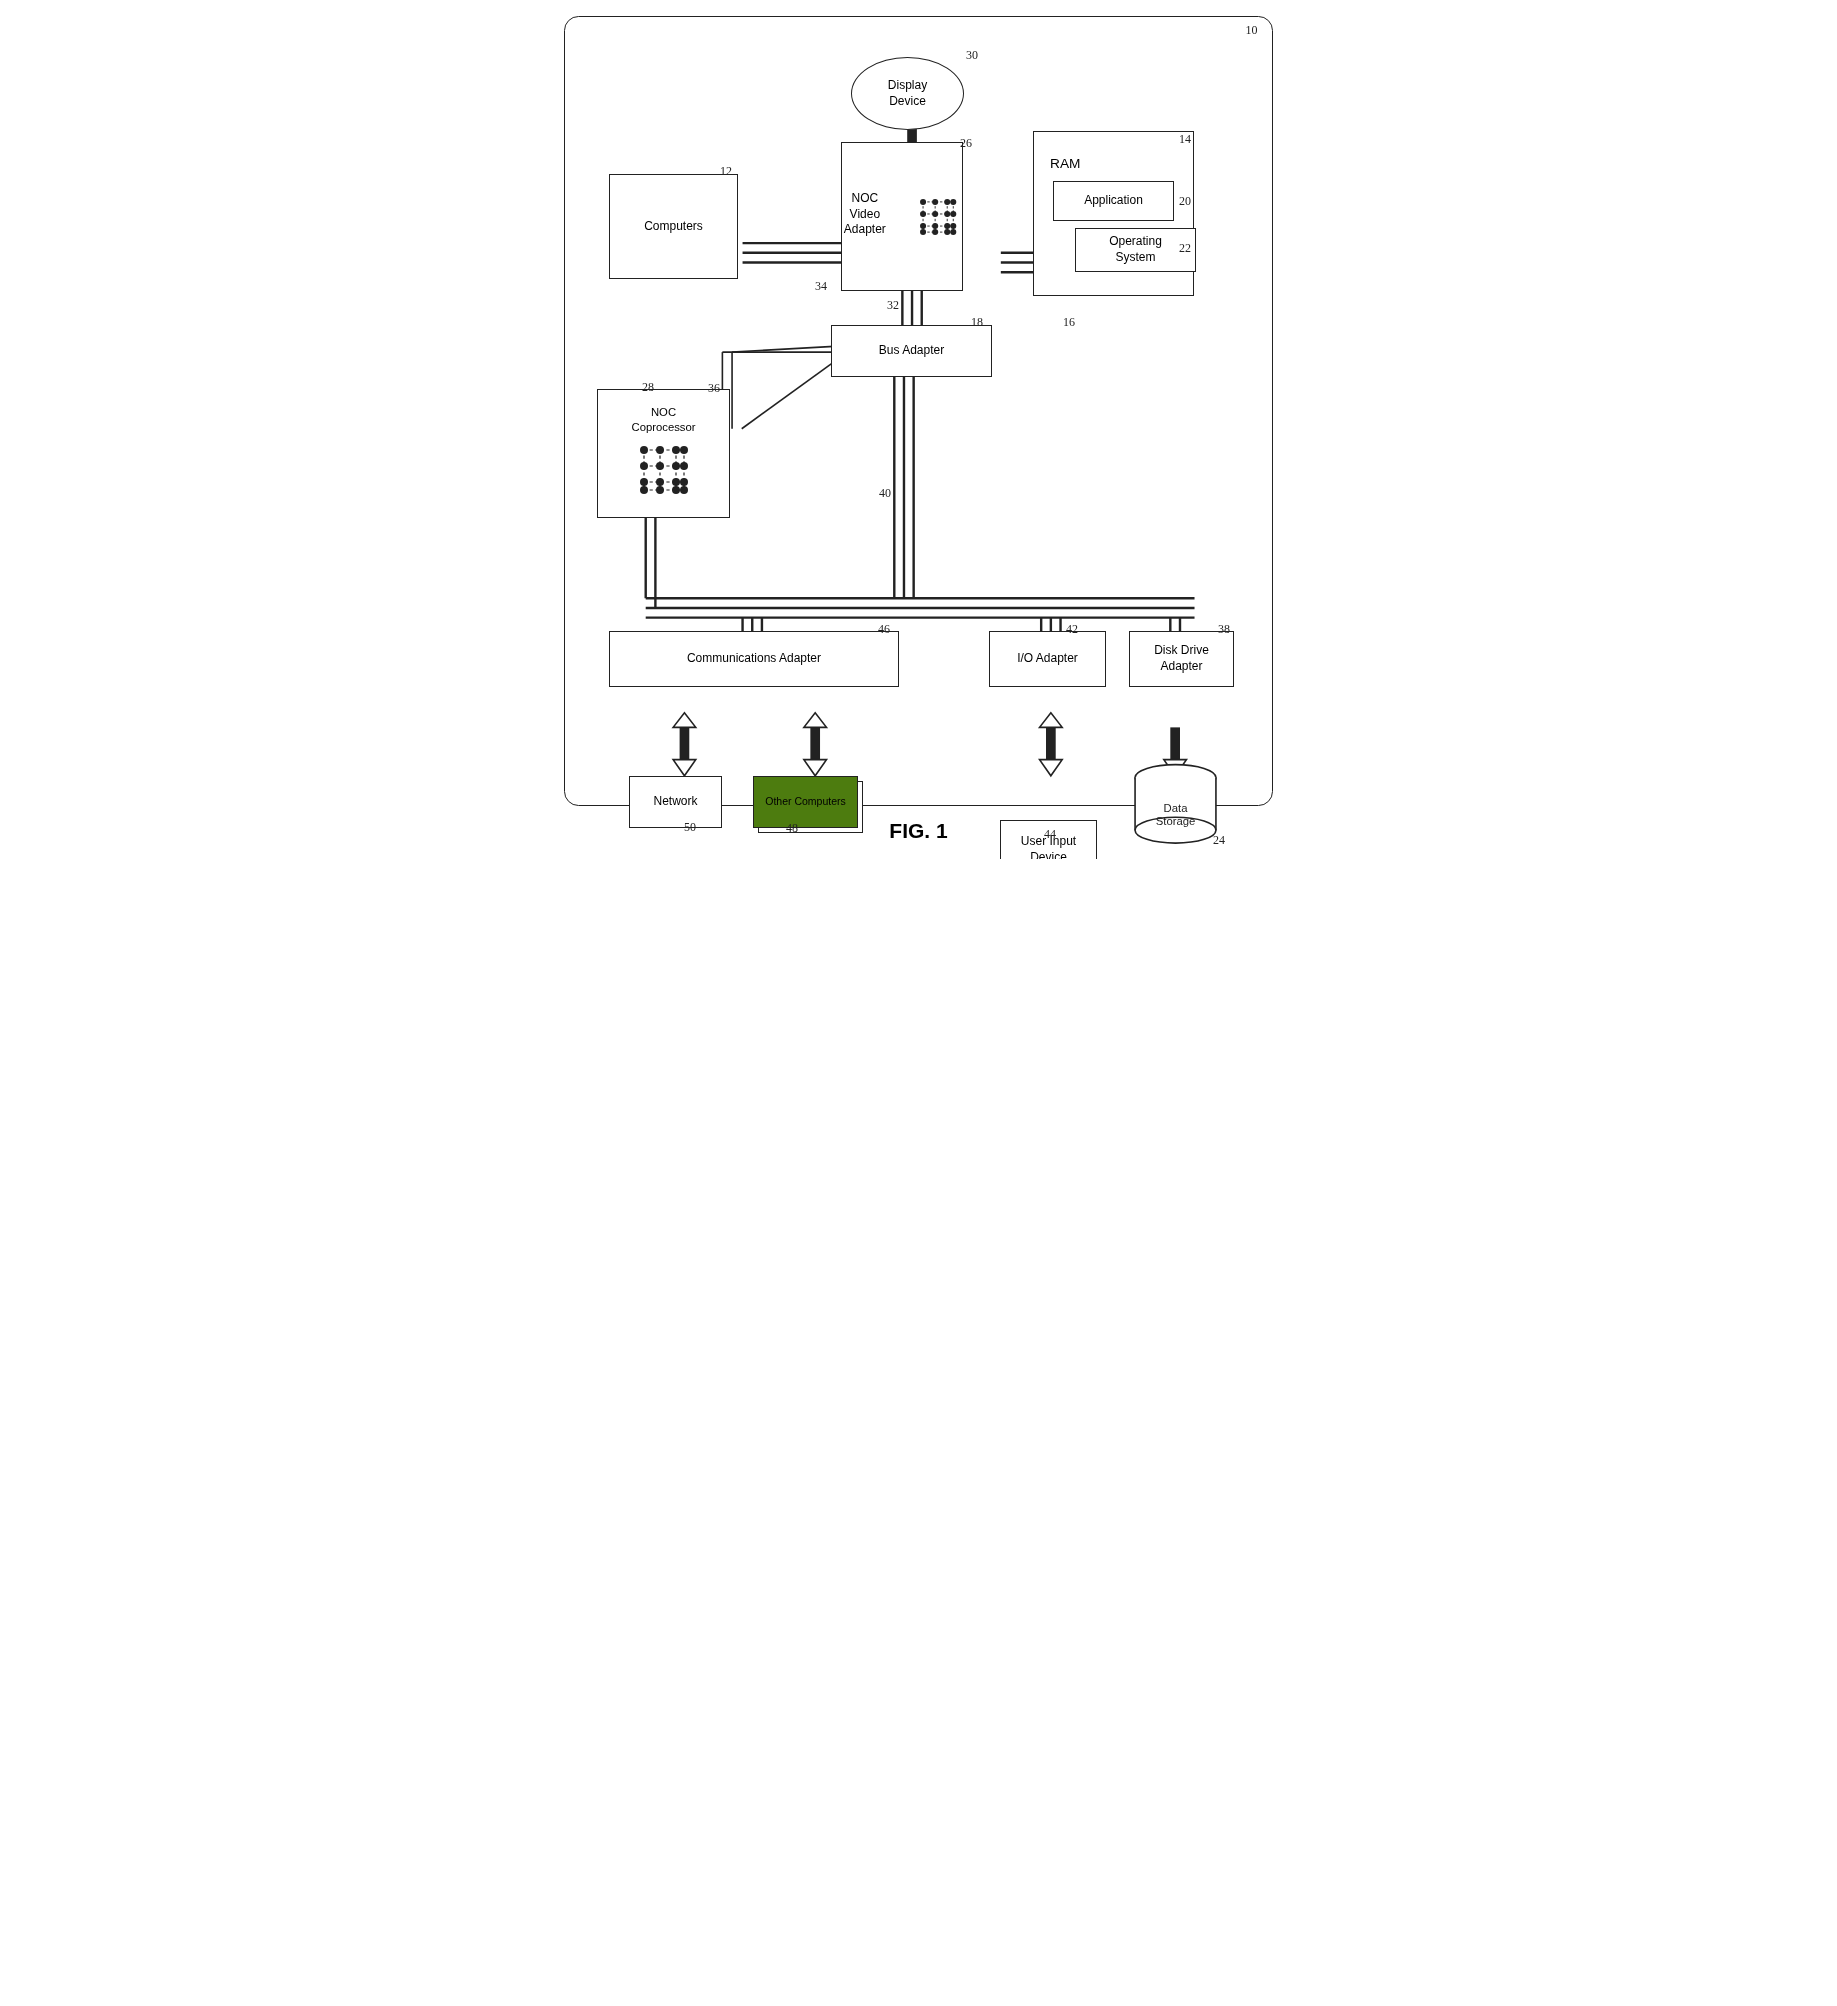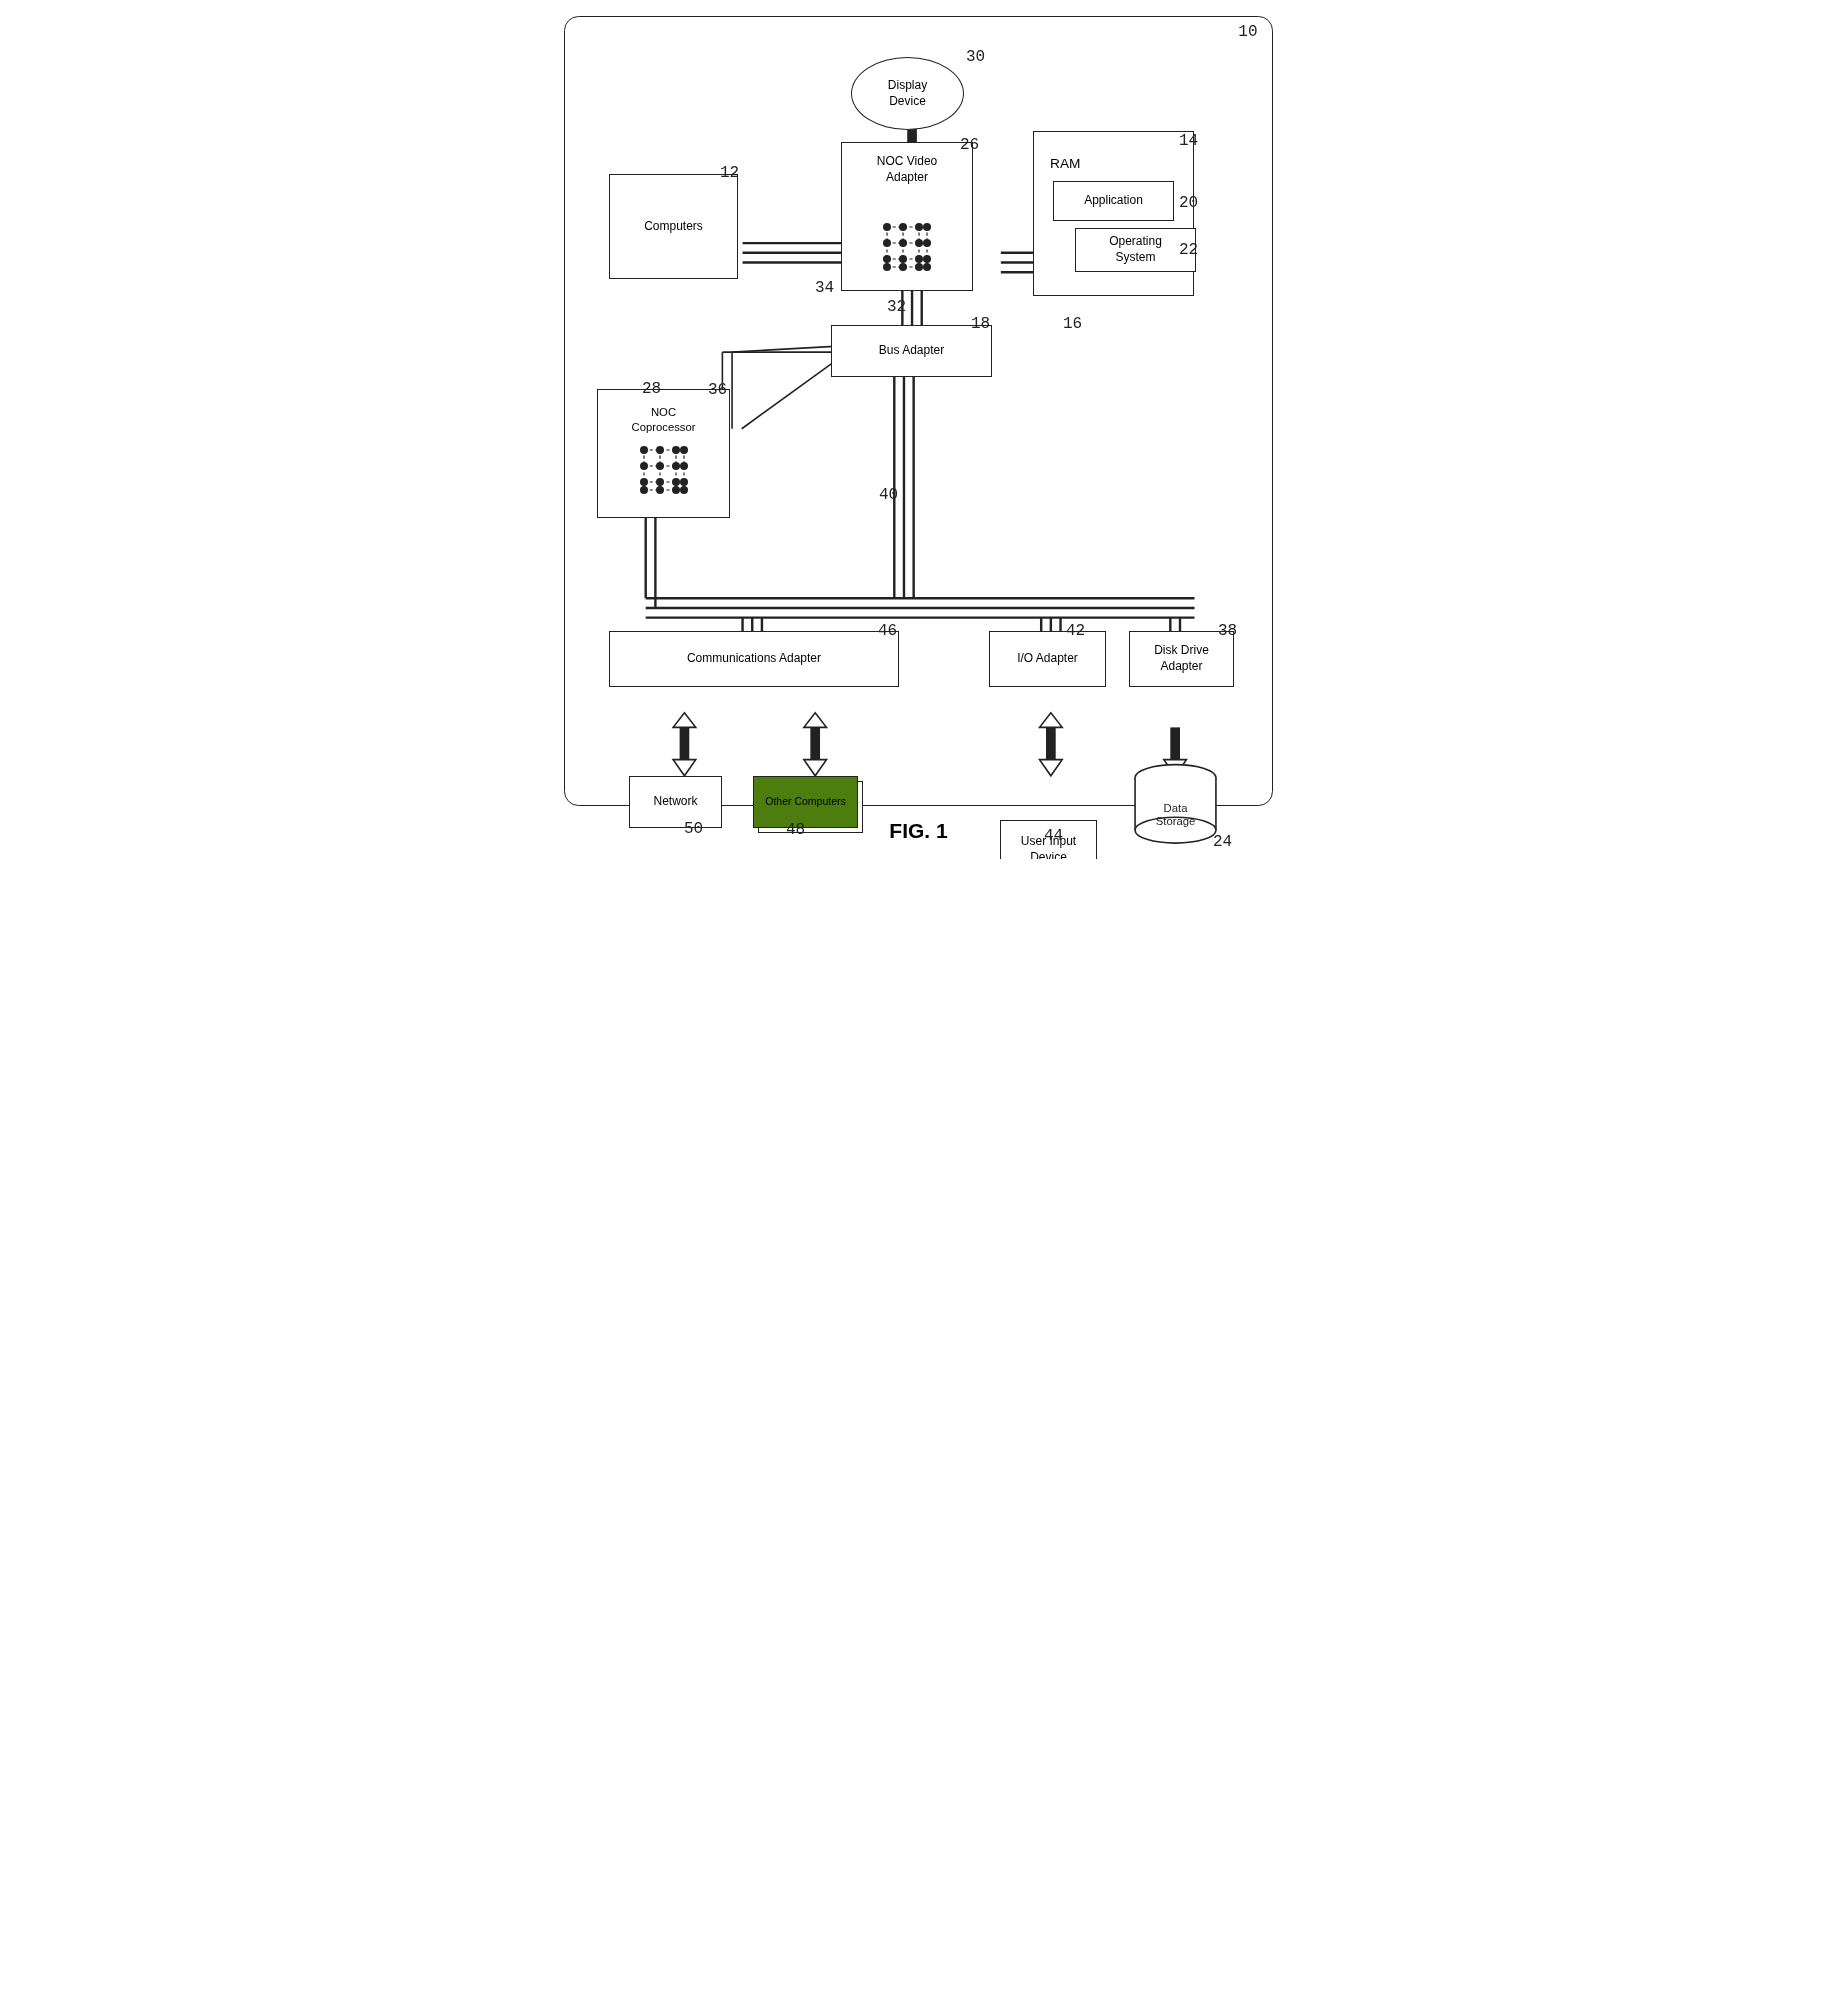--- a/index.html
+++ b/index.html
@@ -19,22 +19,22 @@
       border: 1.6px solid #222;
       border-radius: 14.5px;
       position: relative;
       width: 709px;
       height: 790px;
       margin: 0 auto;
       background: #fff;
     }
     .ref-num {
       position: absolute;
-      font-size: 16px;
-      font-family: Liberation Mono, monospace;
+      font-size: 12px;
+      font-family: Liberation Serif, serif;
       color: #222;
     }
     .box {
       position: absolute;
       border: 1.6px solid #222;
       background: #fff;
       display: flex;
       align-items: center;
       justify-content: center;
       text-align: center;
@@ -163,21 +163,21 @@
       <line x1="112" y1="732" x2="112" y2="572" stroke="#222" stroke-width="3"></line>
       <line x1="112" y1="572" x2="165" y2="572" stroke="#222" stroke-width="3"></line>
     </svg>
 
     <div class="ellipse" style="width:113px; height:73px; top:40px; left:286px;">
       <span style="white-space:pre-line; font-size:12px;">Display
 Device</span>
     </div>
     <span class="ref-num" style="top:31px; left:401px;">30</span>
 
-    <div class="box" style="width:132px; height:149px; top:125px; left:276px; flex-direction:column;gap:26px;">
+    <div class="box" style="width:122px; height:149px; top:125px; left:276px; gap:26px;">
       <span style="white-space:pre-line; margin-bottom:4px;">NOC Video
 Adapter</span>
 
       <svg width="64" height="64" viewBox="0 0 80 80">
 
         <line x1="15" y1="15" x2="65" y2="15" stroke="#222" stroke-width="1.5" stroke-dasharray="4,3"></line>
         <line x1="15" y1="35" x2="65" y2="35" stroke="#222" stroke-width="1.5" stroke-dasharray="4,3"></line>
         <line x1="15" y1="55" x2="65" y2="55" stroke="#222" stroke-width="1.5" stroke-dasharray="4,3"></line>
         <line x1="15" y1="65" x2="65" y2="65" stroke="#222" stroke-width="1.5" stroke-dasharray="4,3"></line>
         <line x1="15" y1="15" x2="15" y2="65" stroke="#222" stroke-width="1.5" stroke-dasharray="4,3"></line>

